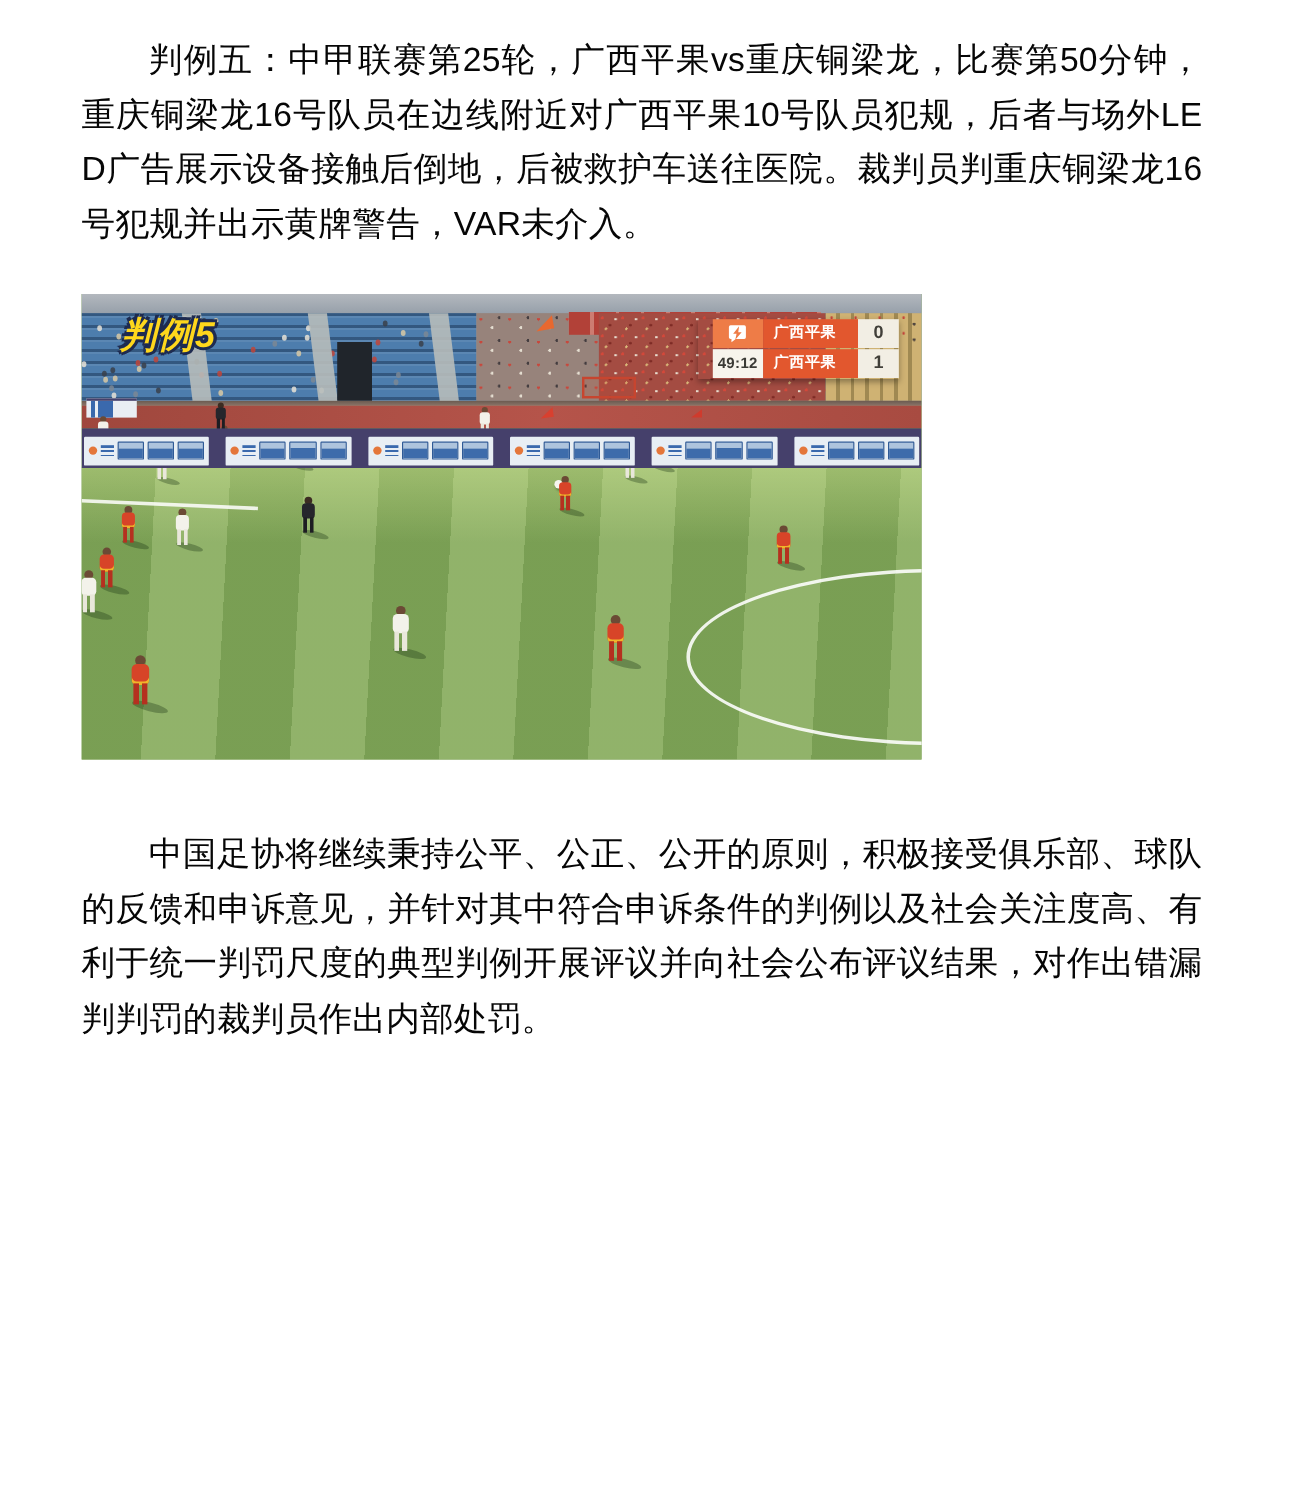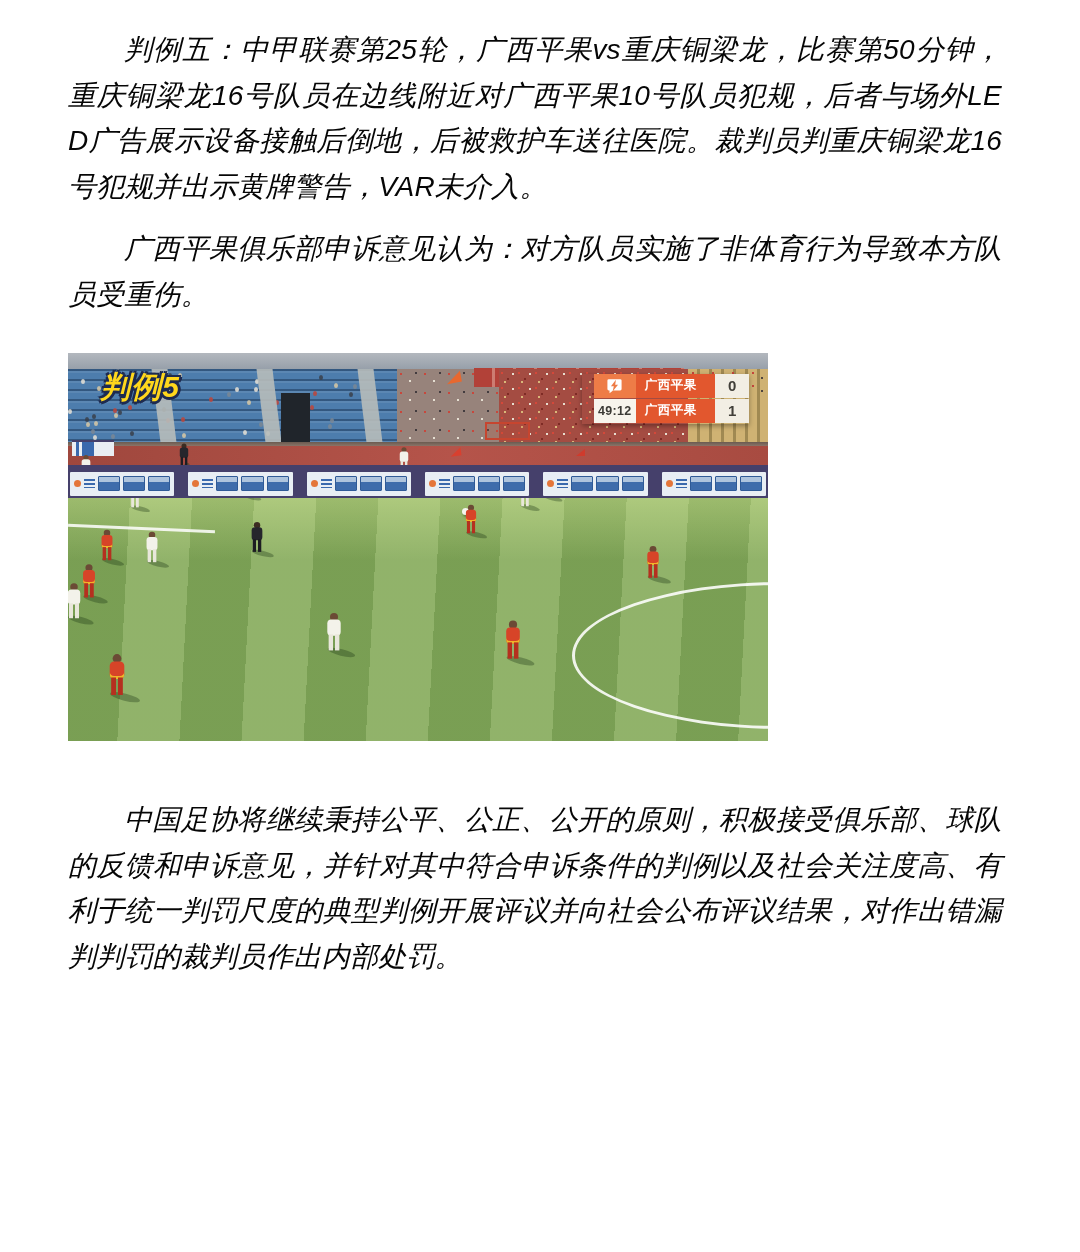--- a/index.html
+++ b/index.html
@@ -1,21 +1,21 @@
 <!DOCTYPE html>
 <html><head>
 <meta charset="utf-8">
 <style>
   html,body{margin:0;padding:0;background:#ffffff;}
   body{width:1080px;height:1252px;overflow:hidden;
        font-family:"Liberation Sans","DejaVu Sans",sans-serif;color:#060606;}
   .article{padding:27px 62px 0 68px;}
   p.para{margin:0 16px 17px 0;font-size:28px;line-height:45.5px;
          text-indent:2em;text-align:justify;word-break:break-all;
-         font-weight:400;letter-spacing:.2px;font-style:italic;}
+         font-weight:400;letter-spacing:.2px;}
 
   
   figure.photo{position:relative;width:700px;height:388px;margin:36px 0 56px 0;
                overflow:hidden;background:#7da255;}
 
   
   .stands{position:absolute;left:0;top:0;width:100%;height:24%;background:#8d97a2;z-index:1;}
   .concourse{position:absolute;left:0;top:0;width:100%;height:17%;
              background:linear-gradient(180deg,#b3b8be,#97a0aa);}
   .seats-blue{position:absolute;left:0;top:17%;width:47%;height:79%;
@@ -124,21 +124,20 @@
   .sb-name{background:#e2572e;color:#ffffff;font-size:12.5px;display:flex;align-items:center;
       padding-left:9px;letter-spacing:.5px;white-space:nowrap;}
   .sb-score{background:#f2eee4;color:#413f39;font-size:15px;display:flex;align-items:center;justify-content:center;}
 </style>
 </head>
 <body>
 
 <div class="article">
 
   <p class="para">判例五：中甲联赛第25轮，广西平果vs重庆铜梁龙，比赛第50分钟，重庆铜梁龙16号队员在边线附近对广西平果10号队员犯规，后者与场外LED广告展示设备接触后倒地，后被救护车送往医院。裁判员判重庆铜梁龙16号犯规并出示黄牌警告，VAR未介入。</p>
-  <p class="para">广西平果俱乐部申诉意见认为：对方队员实施了非体育行为导致本方队员受重伤。</p>
 
   <figure class="photo">
     <div class="stands">
       <div class="concourse"></div>
       <div class="seats-blue">
           <i style="position: absolute; width: 4px; height: 5px; border-radius: 50%; left: 0%; top: 54.8%; background: rgb(232, 226, 214); opacity: 0.85;"></i>
           <i style="position: absolute; width: 4px; height: 5px; border-radius: 50%; left: 20.1%; top: 22.2%; background: rgb(58, 63, 74); opacity: 0.85;"></i>
           <i style="position: absolute; width: 4px; height: 5px; border-radius: 50%; left: 74.5%; top: 30.2%; background: rgb(192, 68, 56); opacity: 0.85;"></i>
           <i style="position: absolute; width: 4px; height: 5px; border-radius: 50%; left: 58.1%; top: 72.3%; background: rgb(123, 135, 148); opacity: 0.85;"></i>
           <i style="position: absolute; width: 4px; height: 5px; border-radius: 50%; left: 80.7%; top: 18.8%; background: rgb(217, 201, 165); opacity: 0.85;"></i>

